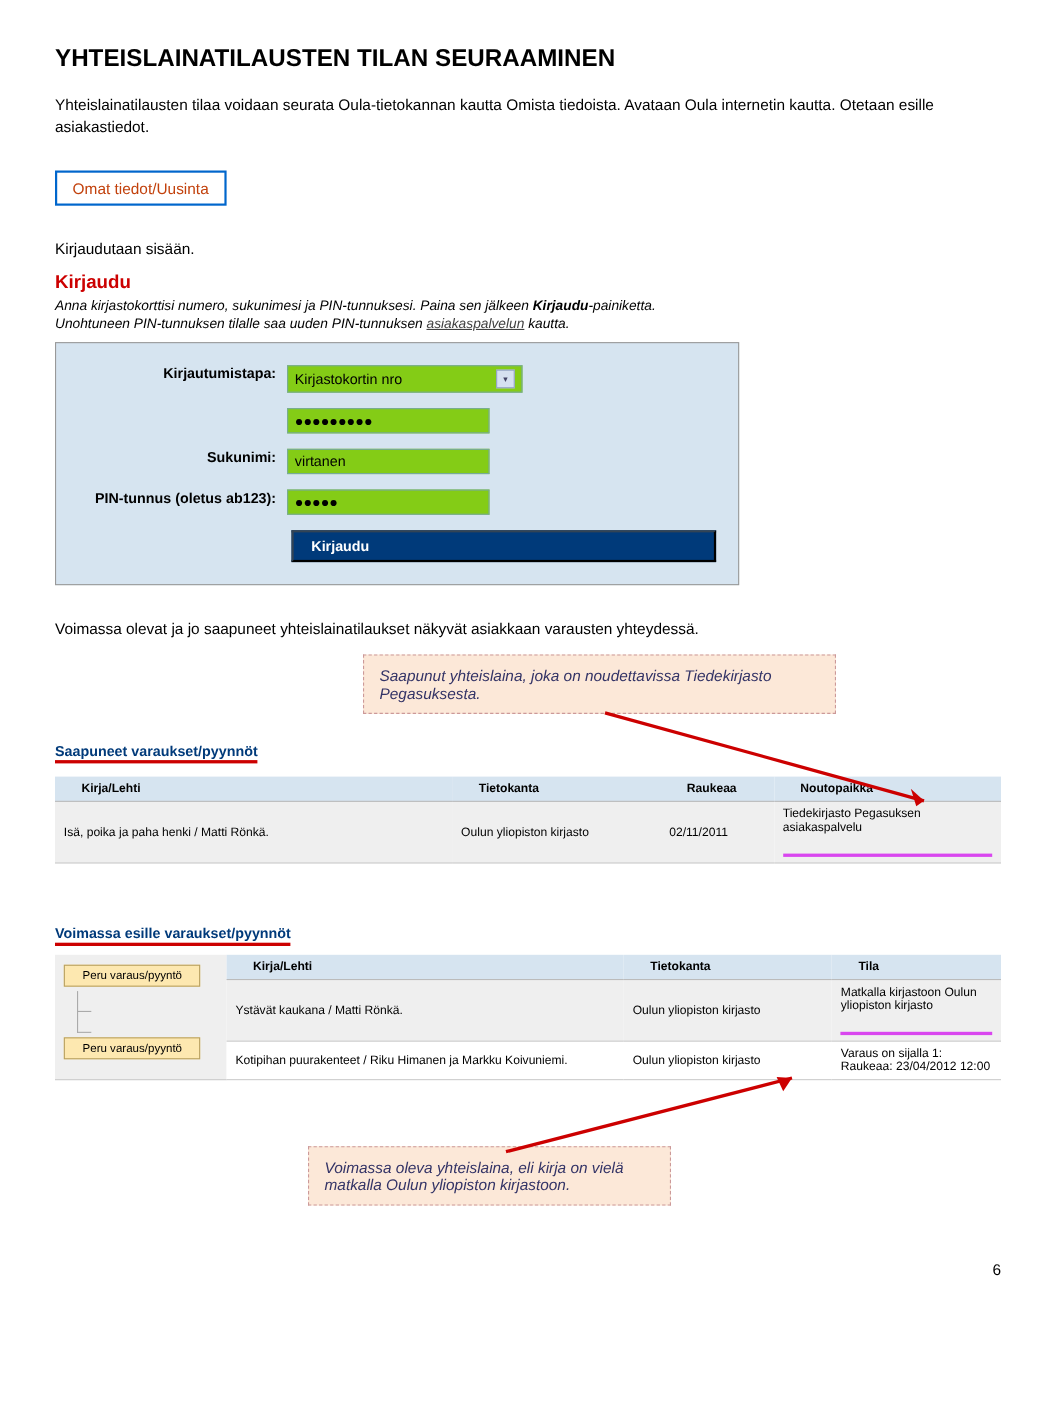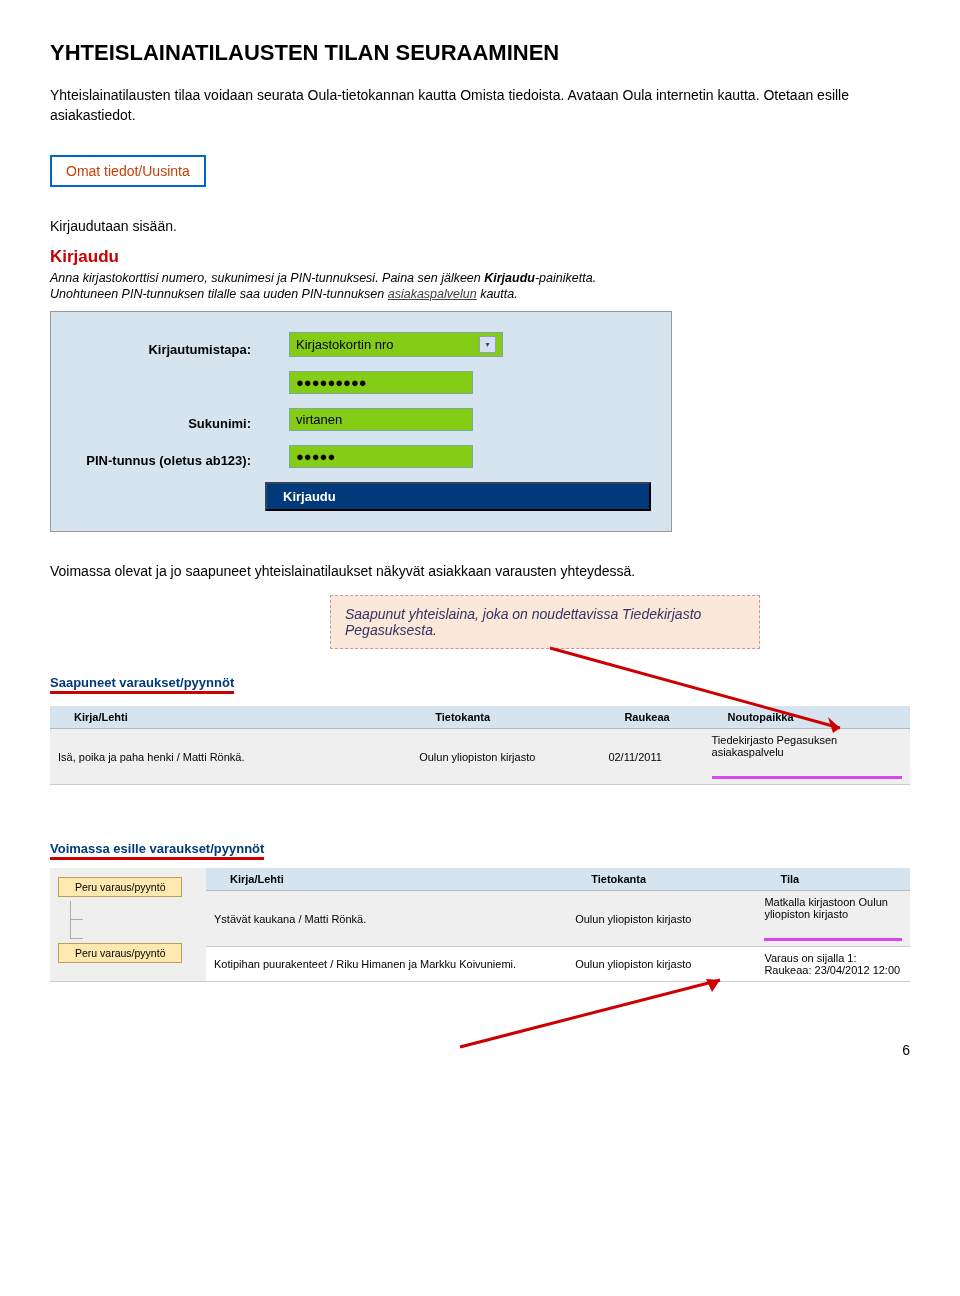--- a/index.html
+++ b/index.html
@@ -48,23 +48,22 @@
   .login-box {
     background: #d6e4f0;
     border: 1px solid #999;
     padding: 20px 20px 20px 20px;
     width: 580px;
     margin-top: 10px;
     margin-bottom: 30px;
   }
   .login-row {
     display: flex;
-    align-items: flex-end;
+    align-items: flex-start;
     margin-bottom: 14px;
-    gap: 28px;
   }
   .login-label {
     width: 180px;
     text-align: right;
     font-weight: bold;
     font-size: 13px;
     padding-right: 10px;
   }
   .login-field {
     background: #84cc16;
@@ -266,18 +265,19 @@
     <td class="white">Varaus on sijalla 1: Raukeaa: 23/04/2012 12:00</td>
   </tr>
 </tbody>
   </table>
 
 <div class="callout2-wrap">
   <svg class="arrow-svg" style="left:160px; top:-70px;" width="300" height="80">
     <line x1="20" y1="75" x2="280" y2="8" stroke="#c00" stroke-width="3"></line>
     <polygon points="280,8 266,7 272,20" fill="#c00"></polygon>
   </svg>
+  <div class="callout" style="width:300px">Voimassa oleva yhteislaina, eli kirja on vielä matkalla Oulun yliopiston kirjastoon.</div>
 </div>
 
 <div class="page-num">6</div>
 
 
 
 
 </body></html>

